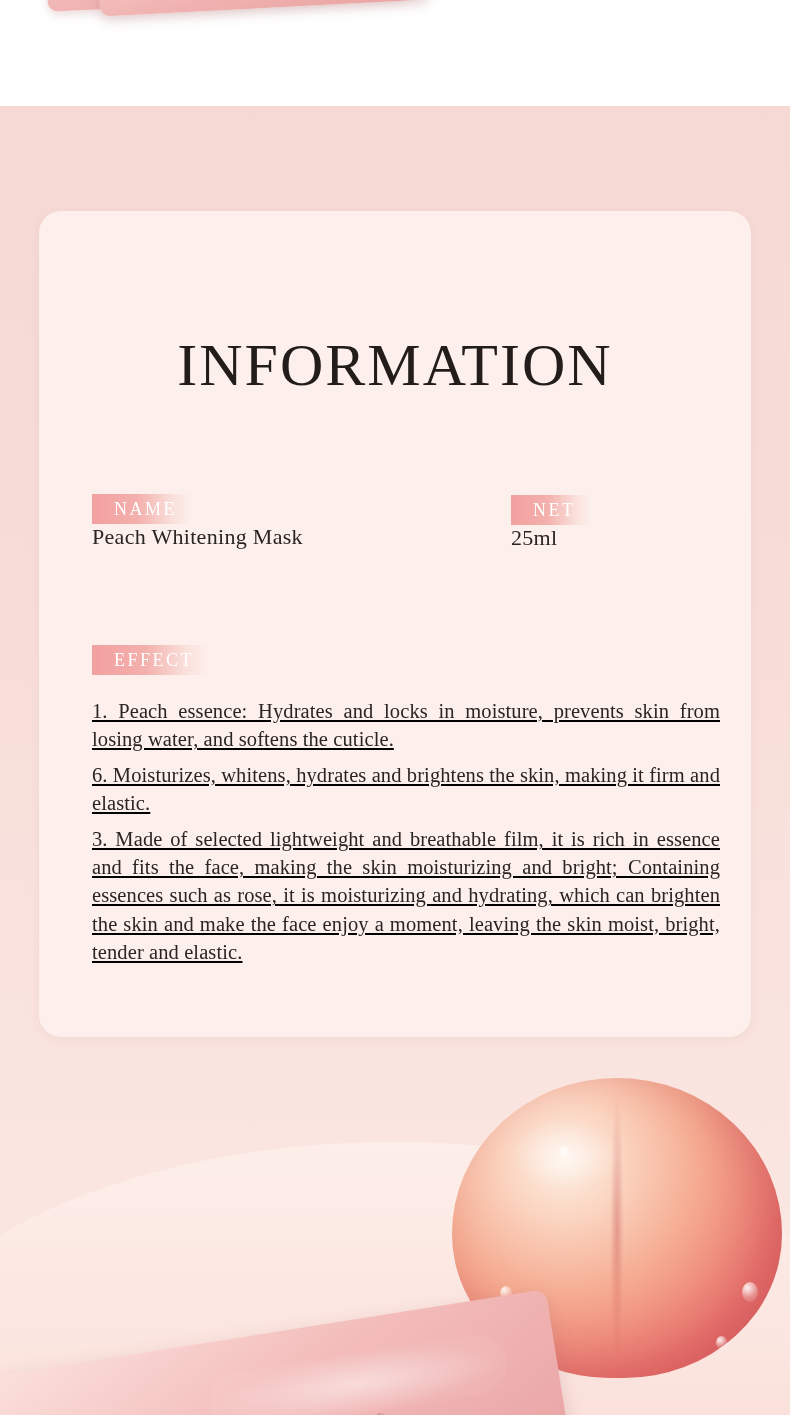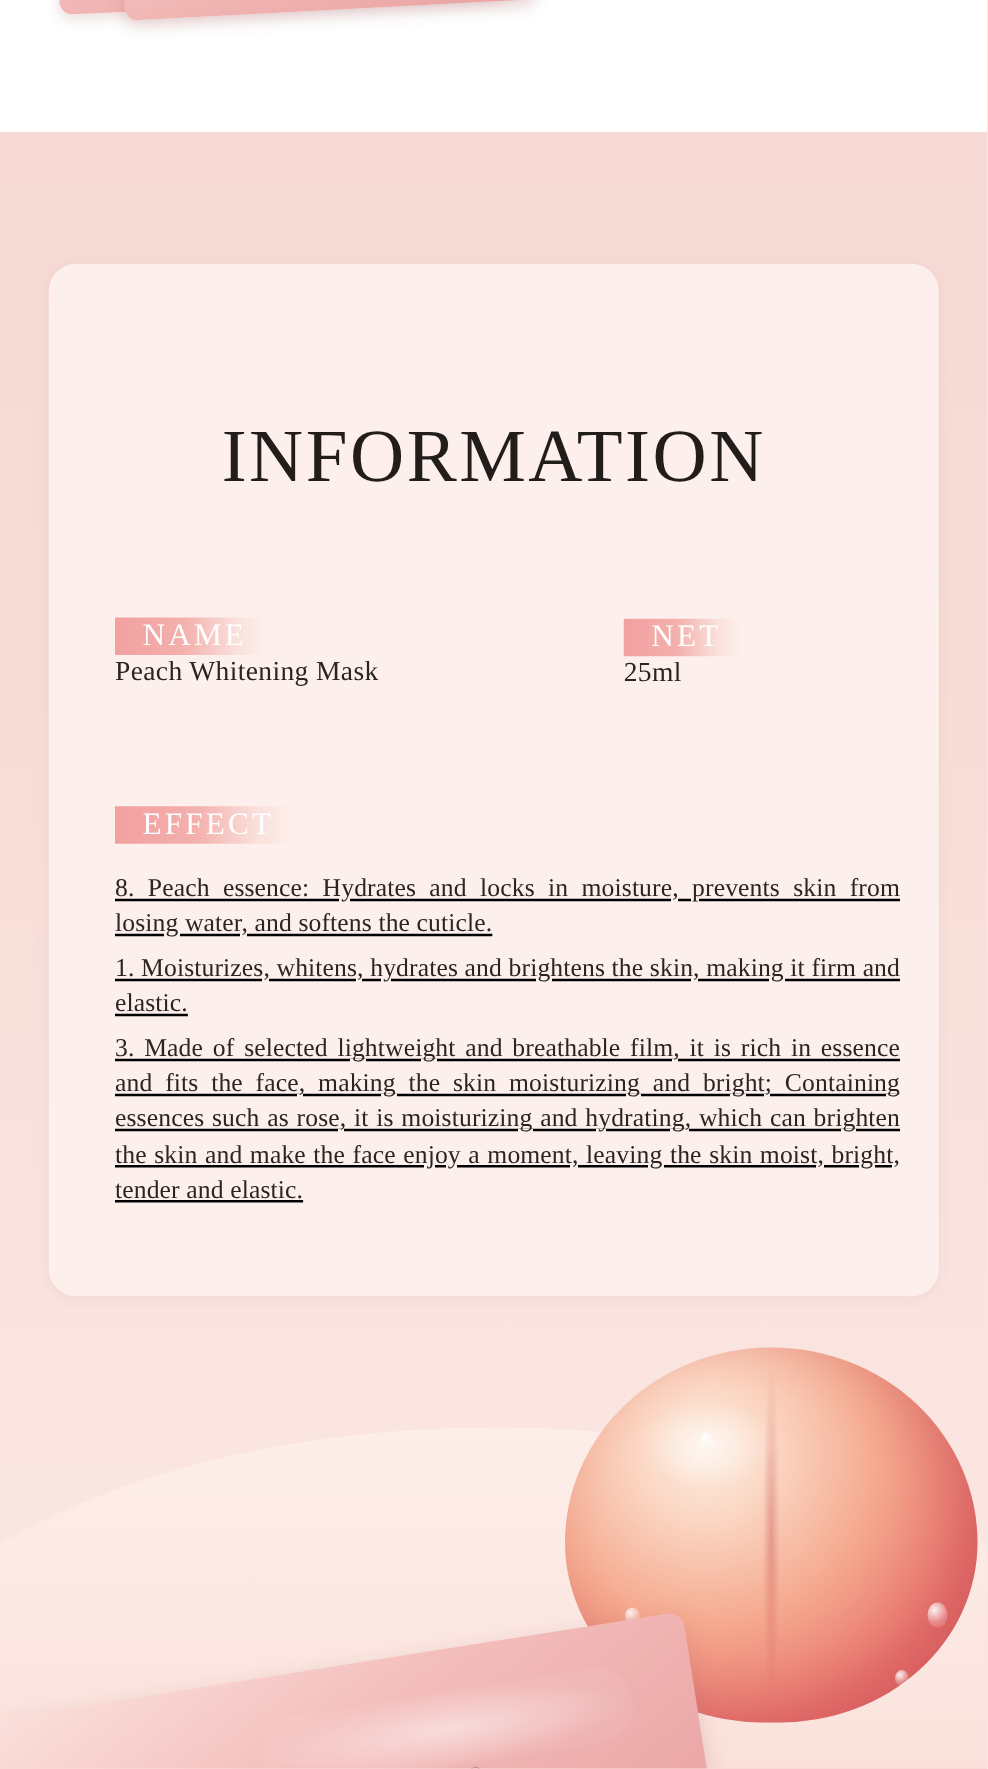--- a/index.html
+++ b/index.html
@@ -12,21 +12,21 @@
     overflow: hidden;
     font-family: "Liberation Serif", serif;
     background: #ffffff;
   }
 
   .page {
     position: relative;
     width: 790px;
     height: 1415px;
     overflow: hidden;
-    background: #fca5a5;
+    background: #5eead4;
   }
 
   
   .top-photo {
     position: absolute;
     left: 0;
     top: 0;
     width: 790px;
     height: 106px;
     background: #ffffff;
@@ -112,33 +112,33 @@
   }
   .label-bar {
     position: relative;
     height: 30px;
     display: inline-block;
     padding: 0 16px 0 22px;
     background: linear-gradient(to right, #f2a0a0 0%, #f3b0ac 45%, rgba(246, 206, 200, 0.45) 80%, rgba(250, 232, 228, 0) 100%);
   }
   .label-bar span {
     color: #ffffff;
-    font-size: 25px;
+    font-size: 18px;
     letter-spacing: 2.5px;
     line-height: 30px;
     font-family: "Liberation Serif", serif;
   }
   .field-value {
     font-size: 22px;
     color: #2a2422;
     letter-spacing: 0.3px;
   }
 
   #field-name { left: 53px; top: 283px; width: 330px; }
-  #field-net  { left: 460px; top: 284px; width: 230px; }
+  #field-net  { left: 472px; top: 284px; width: 230px; }
   #field-effect { left: 53px; top: 434px; width: 630px; text-decoration: underline; }
 
   .effect-list {
     margin-top: 22px;
     width: 628px;
   }
   .effect-item {
     font-size: 20.5px;
     line-height: 1.37;
     color: #2a2422;
@@ -268,22 +268,22 @@
         <span>NET</span>
       </div>
       <div class="field-value">25ml</div>
     </div>
 
     <div class="field" id="field-effect">
       <div class="label-bar">
         <span>EFFECT</span>
       </div>
       <div class="effect-list">
-        <div class="effect-item">8. Peach essence: Hydrates and locks in moisture, prevents skin from losing water, and softens the cuticle.</div>
-        <div class="effect-item">1. Moisturizes, whitens, hydrates and brightens the skin, making it firm and elastic.</div>
+        <div class="effect-item">1. Peach essence: Hydrates and locks in moisture, prevents skin from losing water, and softens the cuticle.</div>
+        <div class="effect-item">6. Moisturizes, whitens, hydrates and brightens the skin, making it firm and elastic.</div>
         <div class="effect-item">3. Made of selected lightweight and breathable film, it is rich in essence and fits the face, making the skin moisturizing and bright; Containing essences such as rose, it is moisturizing and hydrating, which can brighten the skin and make the face enjoy a moment, leaving the skin moist, bright, tender and elastic.</div>
       </div>
     </div>
 
   </div>
 
   <div class="bottom-scene">
     <div class="arc-white"></div>
     <div class="peach">
       <div class="crease"></div>

